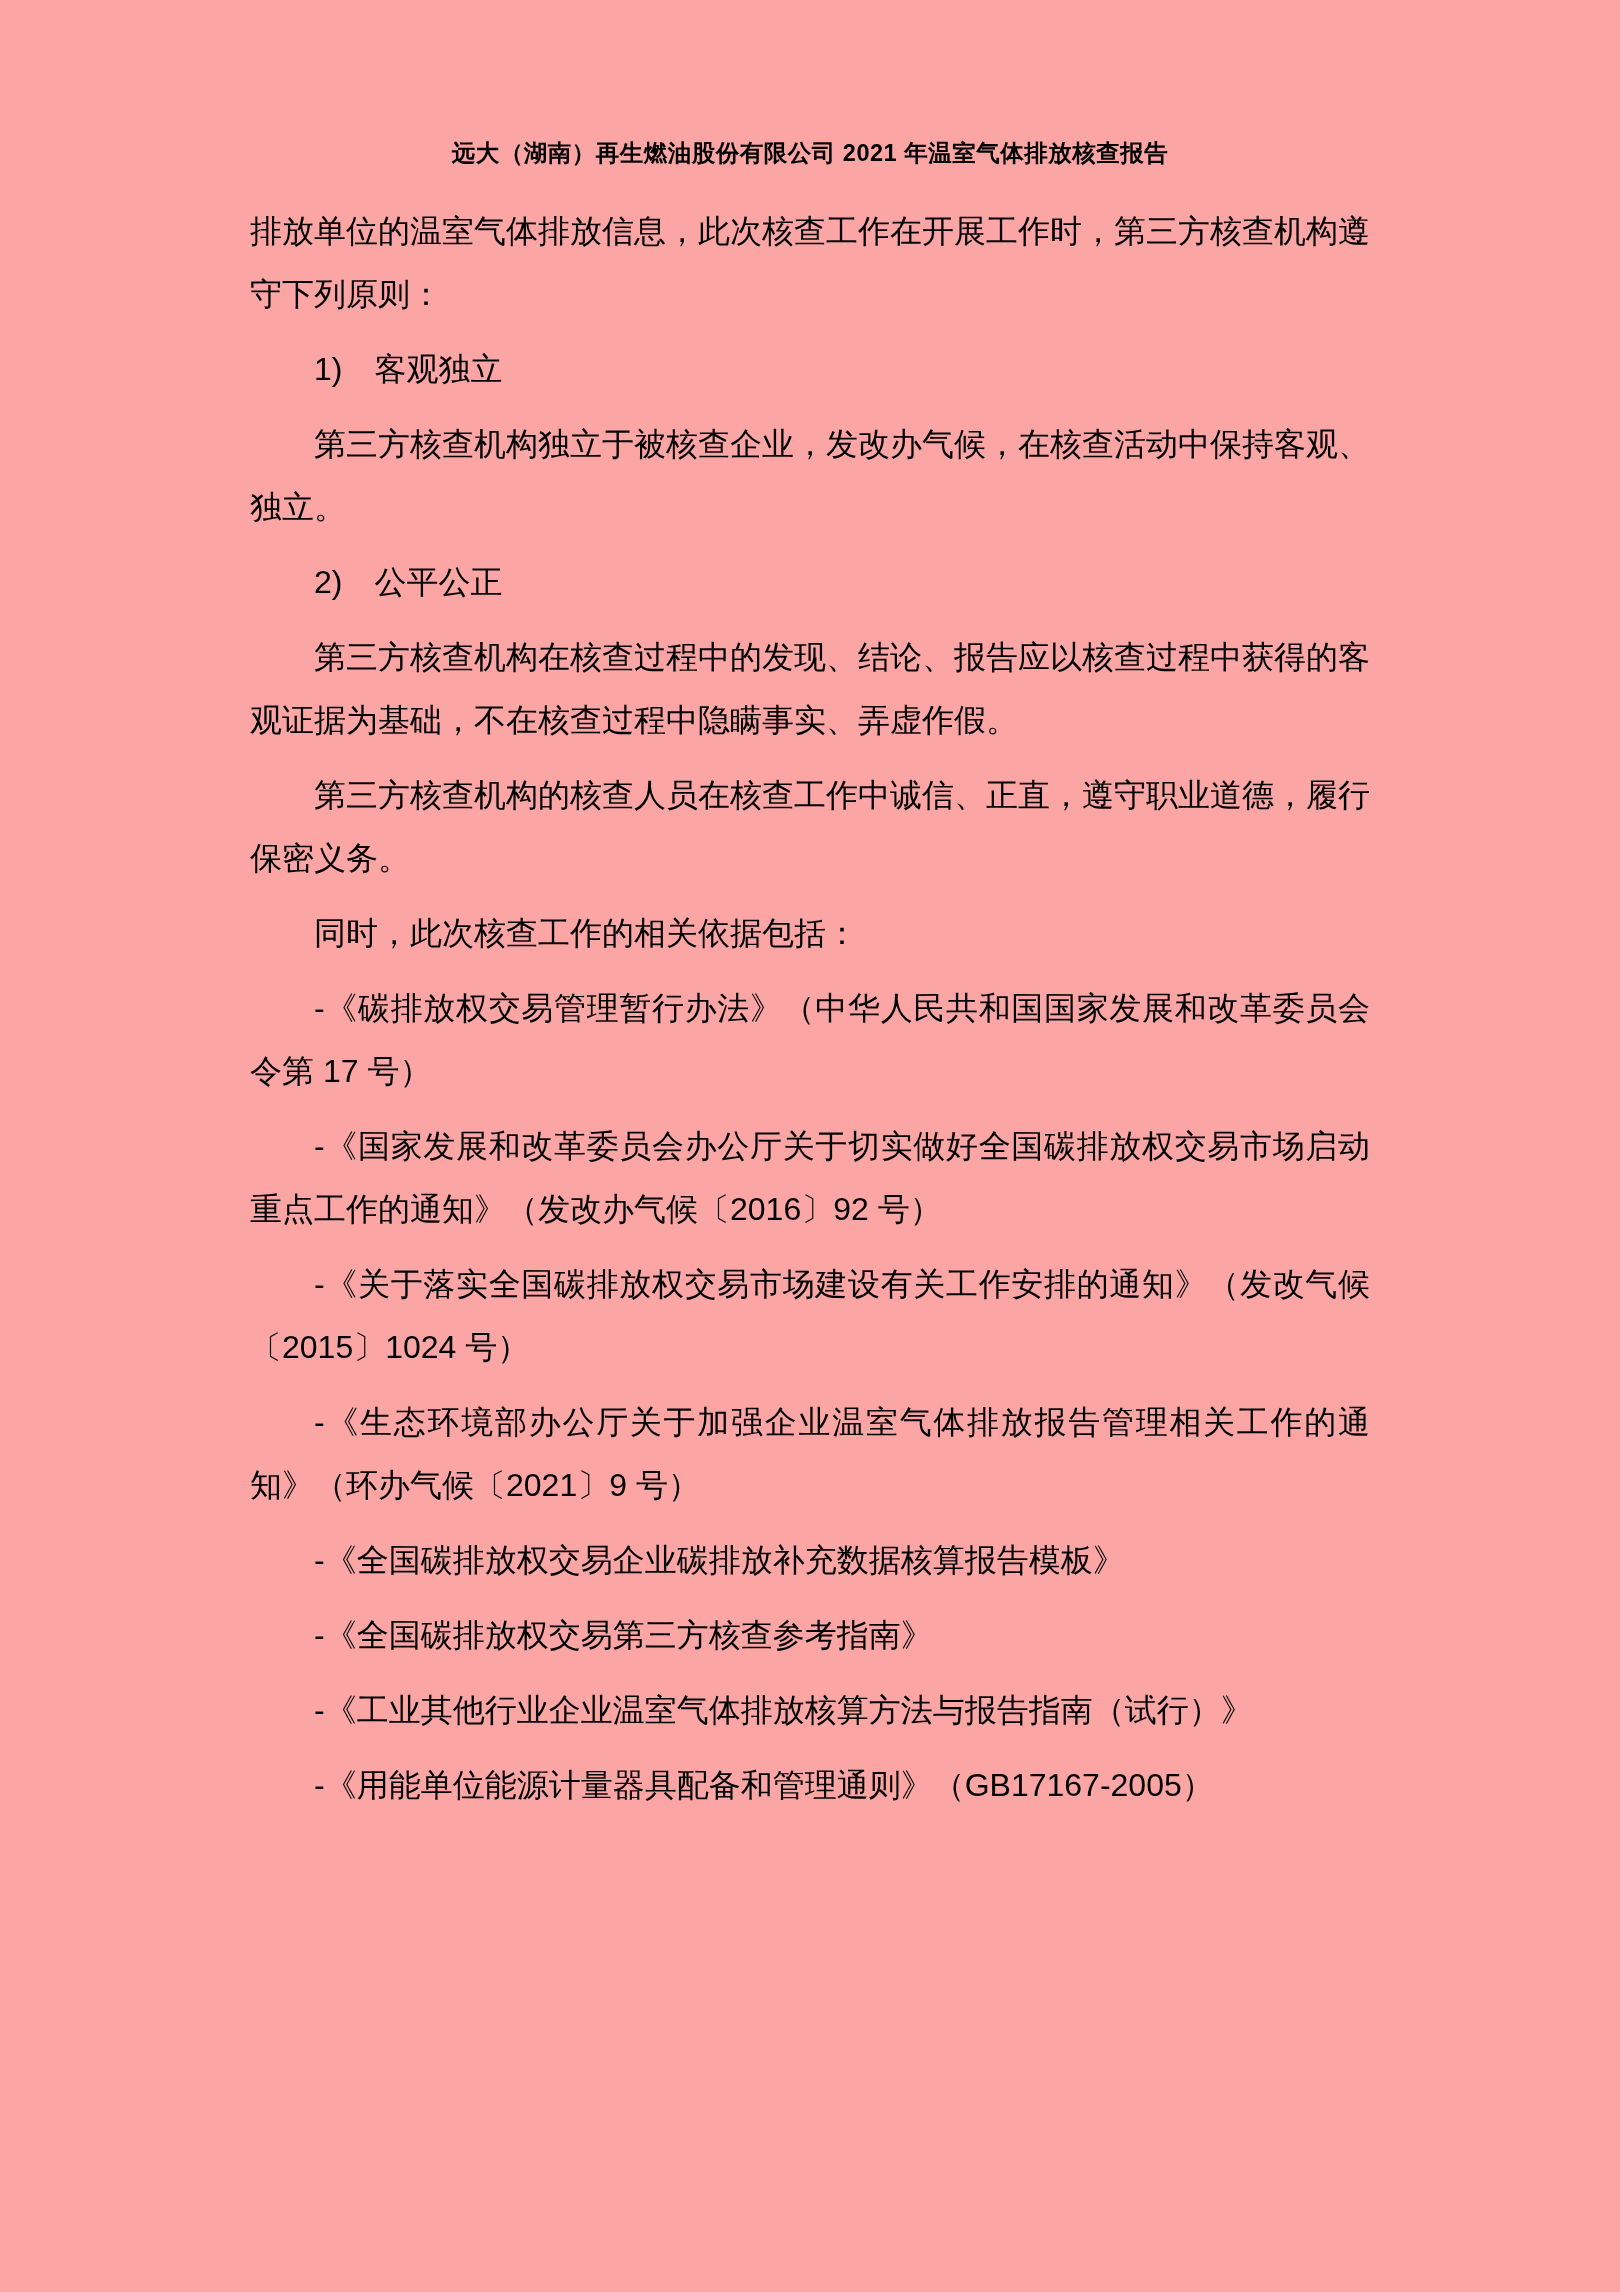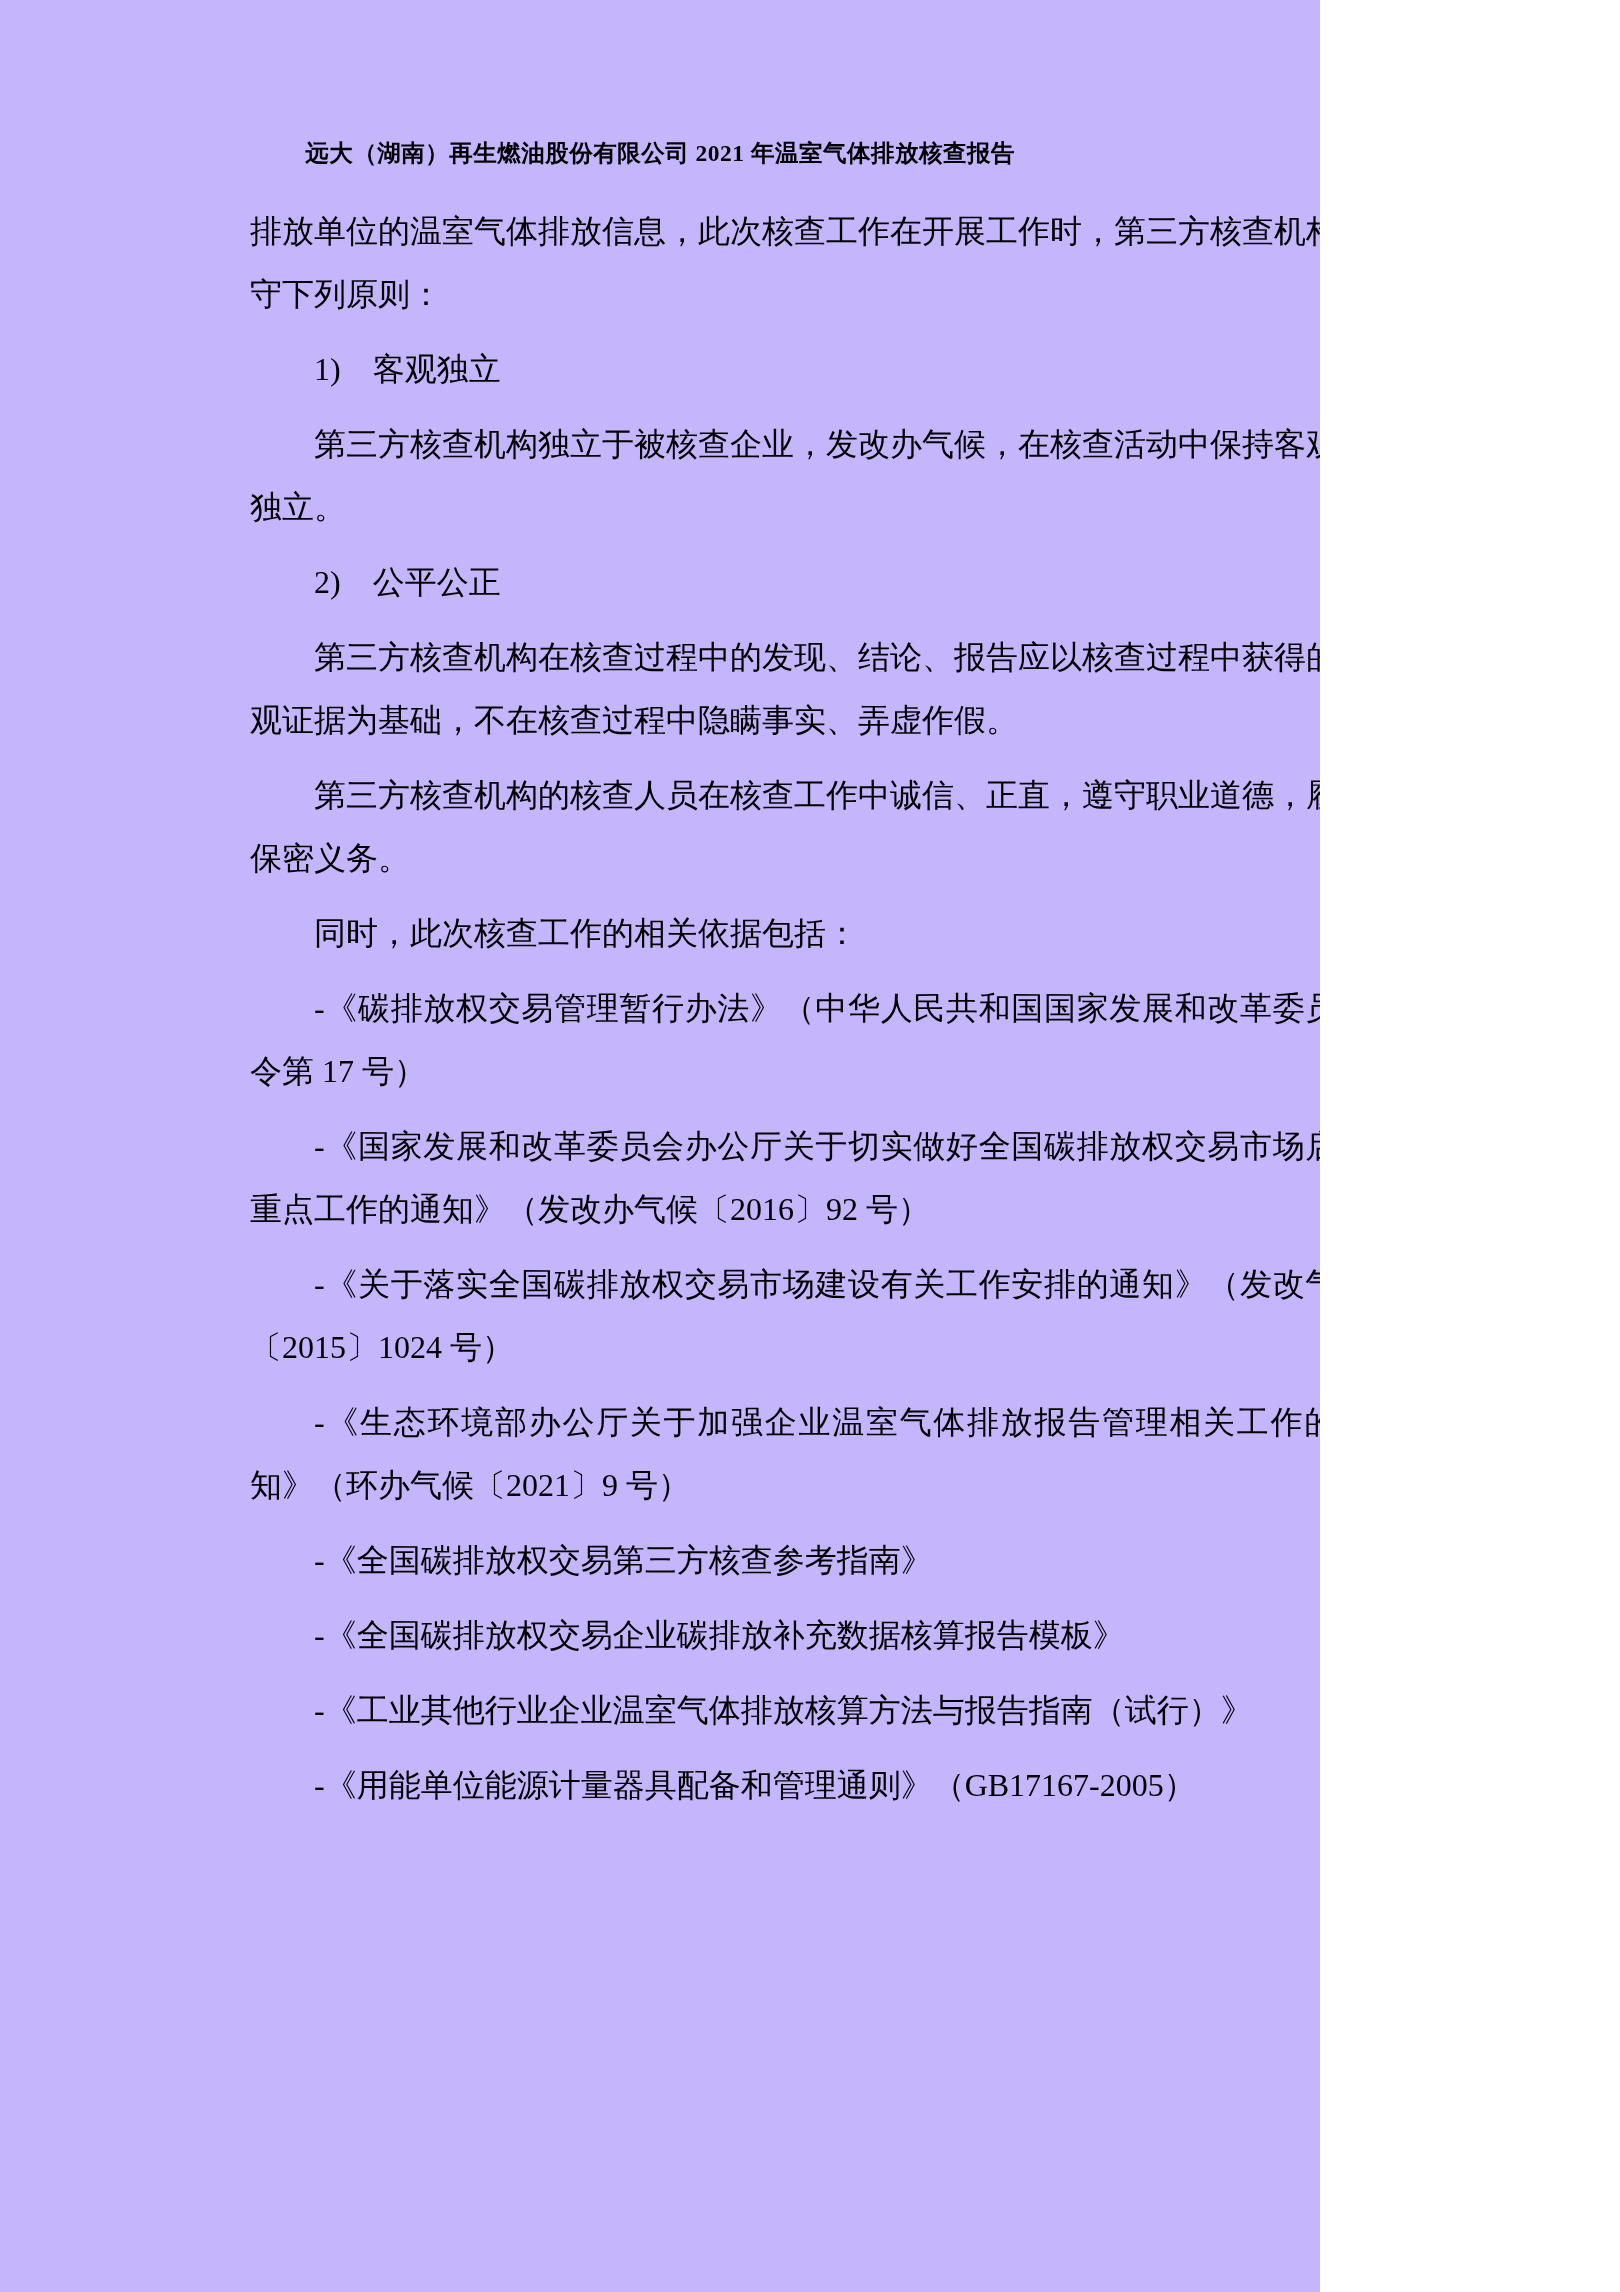--- a/index.html
+++ b/index.html
@@ -2,25 +2,25 @@
 <html><head>
 <meta charset="utf-8">
 <style>
   html, body {
     margin: 0;
     padding: 0;
     background: #ffffff;
   }
   .page {
     position: relative;
-    width: 1320px;
+    width: 1620px;
     height: 2293px;
-    background: #c4b5fd;
+    background: #fca5a5;
     color: #000000;
-    font-family: Liberation Serif, serif;
+    font-family: Liberation Sans, sans-serif;
     overflow: hidden;
   }
   .doc-header {
     position: absolute;
     top: 137px;
     left: 0;
     width: 100%;
     text-align: center;
     font-size: 23.5px;
     font-weight: bold;
@@ -58,20 +58,20 @@
     <p class="para indent">1)　客观独立</p>
     <p class="para indent">第三方核查机构独立于被核查企业，发改办气候，在核查活动中保持客观、独立。</p>
     <p class="para indent">2)　公平公正</p>
     <p class="para indent">第三方核查机构在核查过程中的发现、结论、报告应以核查过程中获得的客观证据为基础，不在核查过程中隐瞒事实、弄虚作假。</p>
     <p class="para indent">第三方核查机构的核查人员在核查工作中诚信、正直，遵守职业道德，履行保密义务。</p>
     <p class="para indent">同时，此次核查工作的相关依据包括：</p>
     <p class="para indent">-《碳排放权交易管理暂行办法》（中华人民共和国国家发展和改革委员会令第 17 号）</p>
     <p class="para indent">-《国家发展和改革委员会办公厅关于切实做好全国碳排放权交易市场启动重点工作的通知》（发改办气候〔2016〕92 号）</p>
     <p class="para indent">-《关于落实全国碳排放权交易市场建设有关工作安排的通知》（发改气候〔2015〕1024 号）</p>
     <p class="para indent">-《生态环境部办公厅关于加强企业温室气体排放报告管理相关工作的通知》（环办气候〔2021〕9 号）</p>
+    <p class="para indent">-《全国碳排放权交易企业碳排放补充数据核算报告模板》</p>
     <p class="para indent">-《全国碳排放权交易第三方核查参考指南》</p>
-    <p class="para indent">-《全国碳排放权交易企业碳排放补充数据核算报告模板》</p>
     <p class="para indent">-《工业其他行业企业温室气体排放核算方法与报告指南（试行）》</p>
     <p class="para indent">-《用能单位能源计量器具配备和管理通则》（GB17167-2005）</p>
   </div>
 
 </div>
 
 
 </body></html>

